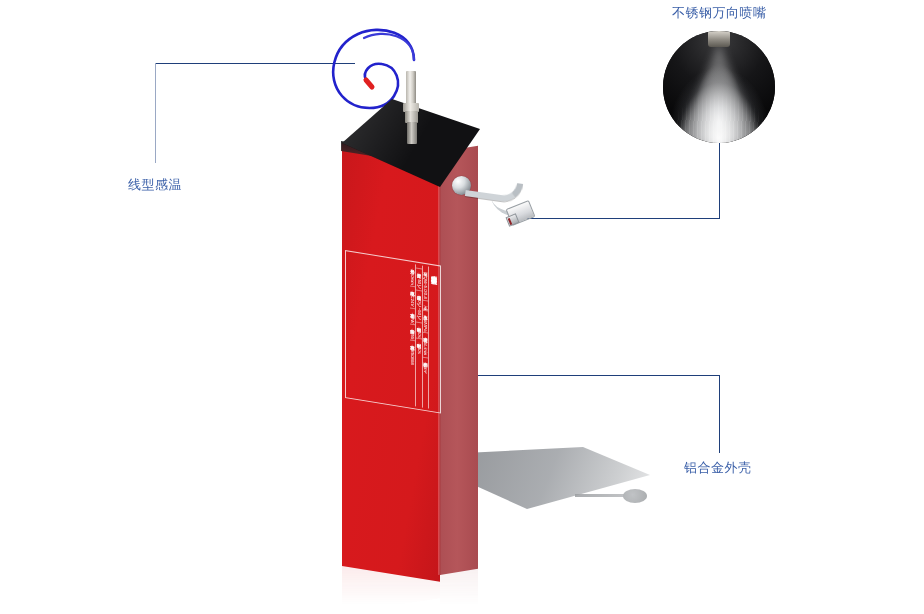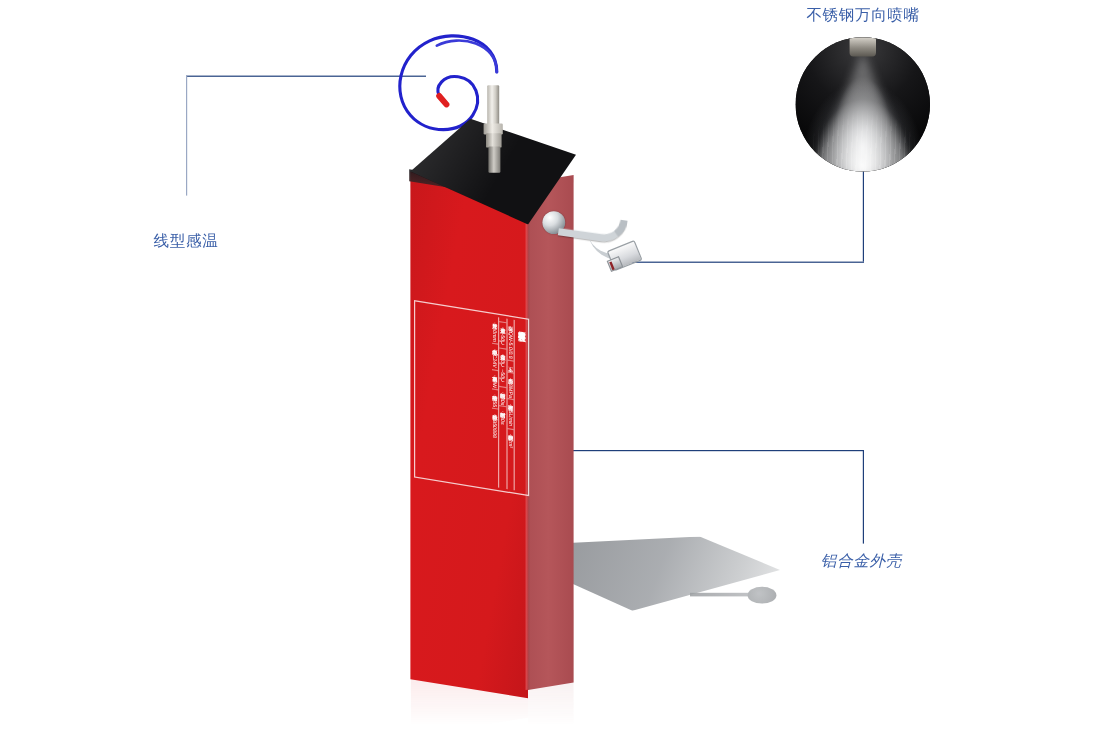--- a/index.html
+++ b/index.html
@@ -205,23 +205,23 @@
 
   <div class="lead h" style="left:155px;top:63px;width:200px;"></div>
   <div class="lead v soft" style="left:155px;top:63px;height:100px;"></div>
 
   <div class="lead h" style="left:512px;top:218px;width:208px;"></div>
   <div class="lead v" style="left:719px;top:140px;height:78px;"></div>
 
   <div class="lead h" style="left:428px;top:375px;width:292px;"></div>
   <div class="lead v" style="left:719px;top:375px;height:78px;"></div>
 
-  <div class="callout-label" style="left:128px;top:176px;margin-top:16px;">线型感温</div>
+  <div class="callout-label" style="left:128px;top:176px;">线型感温</div>
   <div class="callout-label" style="left:672px;top:4px;">不锈钢万向喷嘴</div>
-  <div class="callout-label" style="left:684px;top:459px;font-style:italic;">铝合金外壳</div>
+  <div class="callout-label" style="left:684px;top:459px;">铝合金外壳</div>
 
   <div id="inset">
     <div class="spray-bg"></div>
     <div class="spray-cone"></div>
     <div class="spray-streaks"></div>
     <div class="inset-noz"></div>
   </div>
 
   <div id="shadow"></div>
   <div id="shadow-tail">

